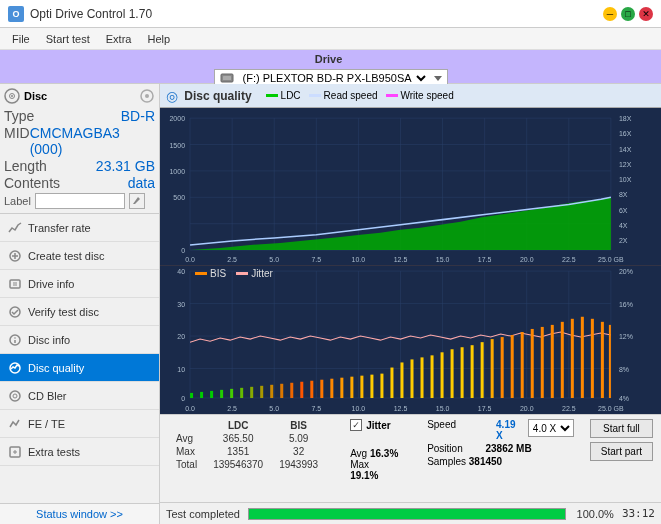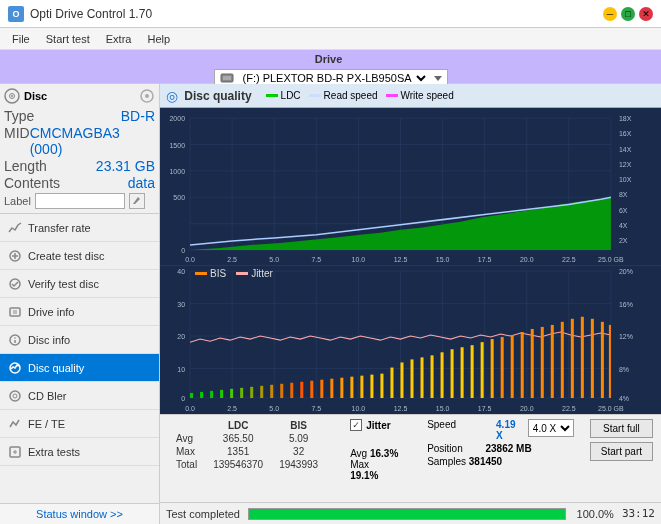--- a/index.html
+++ b/index.html
@@ -229,32 +229,32 @@
       <div class="nav-item">
         <svg width="14" height="14">
             <circle cx="7" cy="7" r="5" fill="none" stroke="#888" stroke-width="1.5"></circle>
             <line x1="7" y1="4" x2="7" y2="10" stroke="#888" stroke-width="1.5"></line>
             <line x1="4" y1="7" x2="10" y2="7" stroke="#888" stroke-width="1.5"></line>
           </svg>
         <span>Create test disc</span>
       </div>
       <div class="nav-item">
         <svg width="14" height="14">
-            <circle cx="7" cy="7" r="5" fill="none" stroke="#888" stroke-width="1.5"></circle>
-            <polyline points="4,7 6,9 10,5" fill="none" stroke="#888" stroke-width="1.5"></polyline>
-          </svg>
-        <span>Verify test disc</span>
-      </div>
-      <div class="nav-item">
-        <svg width="14" height="14">
             <rect x="2" y="3" width="10" height="8" rx="1" fill="none" stroke="#888" stroke-width="1.5"></rect>
             <line x1="5" y1="6" x2="9" y2="6" stroke="#888" stroke-width="1"></line>
             <line x1="5" y1="8" x2="9" y2="8" stroke="#888" stroke-width="1"></line>
           </svg>
         <span>Drive info</span>
+      </div>
+      <div class="nav-item">
+        <svg width="14" height="14">
+            <circle cx="7" cy="7" r="5" fill="none" stroke="#888" stroke-width="1.5"></circle>
+            <polyline points="4,7 6,9 10,5" fill="none" stroke="#888" stroke-width="1.5"></polyline>
+          </svg>
+        <span>Verify test disc</span>
       </div>
       <div class="nav-item">
         <svg width="14" height="14">
             <circle cx="7" cy="7" r="5" fill="none" stroke="#888" stroke-width="1.5"></circle>
             <circle cx="7" cy="5" r="0.8" fill="#888"></circle>
             <line x1="7" y1="7" x2="7" y2="10" stroke="#888" stroke-width="1.5"></line>
           </svg>
         <span>Disc info</span>
       </div>
       <div class="nav-item active">

